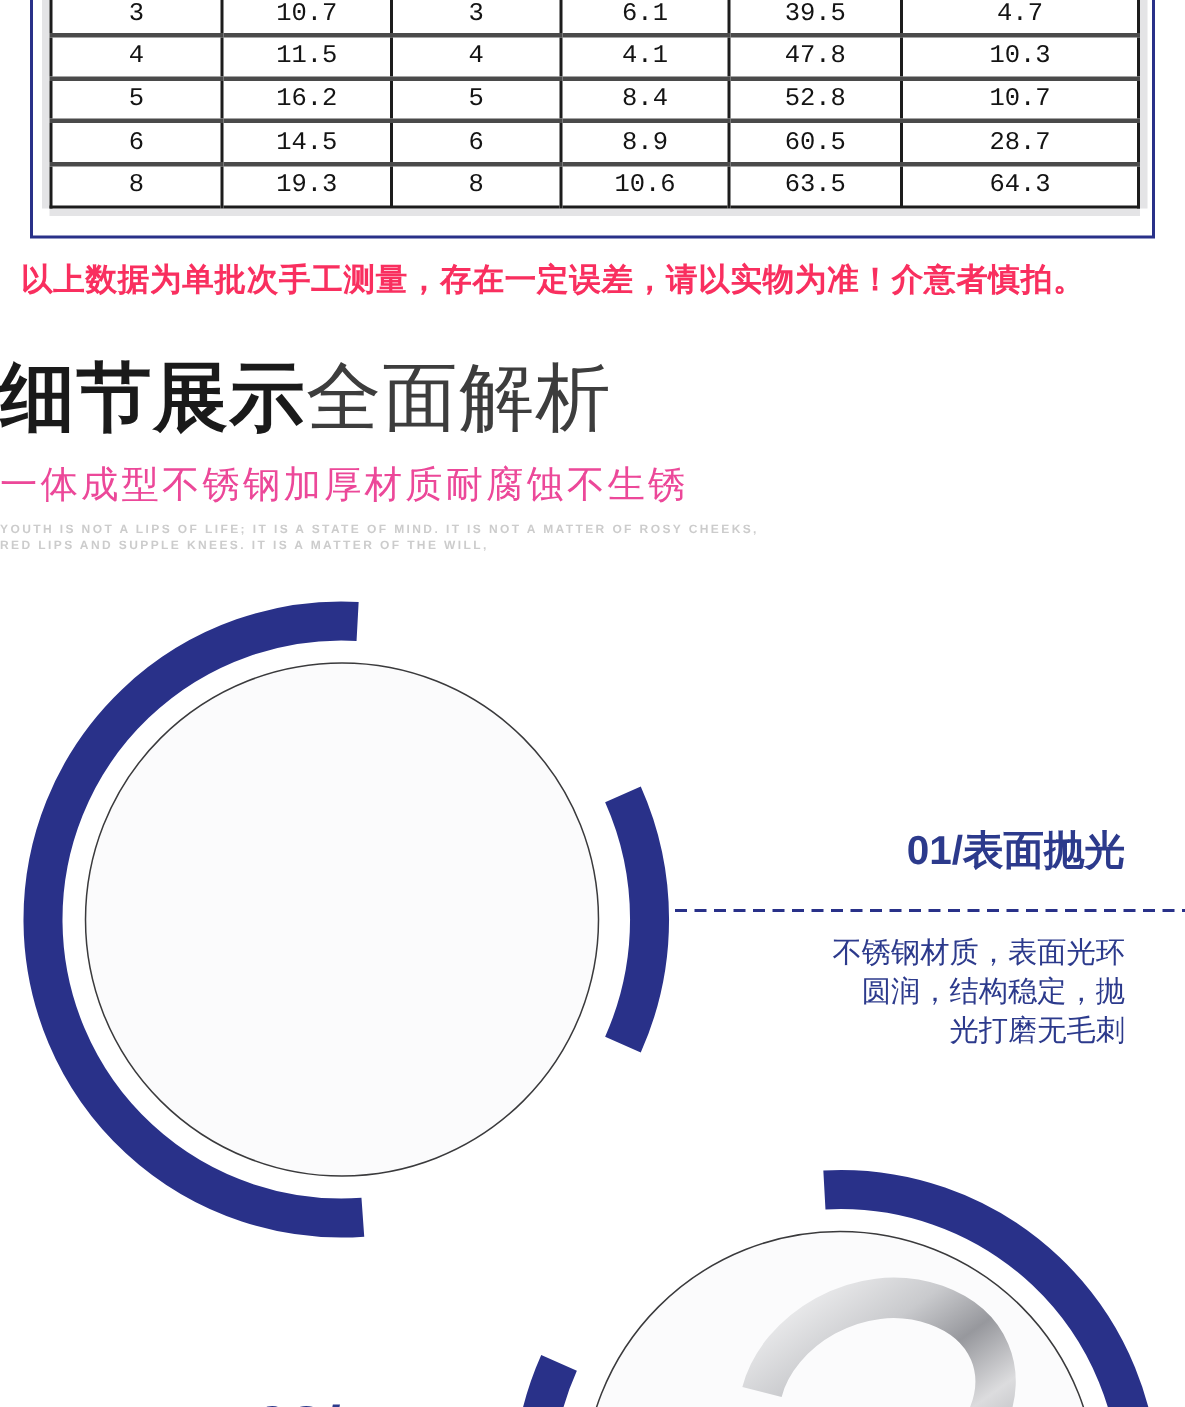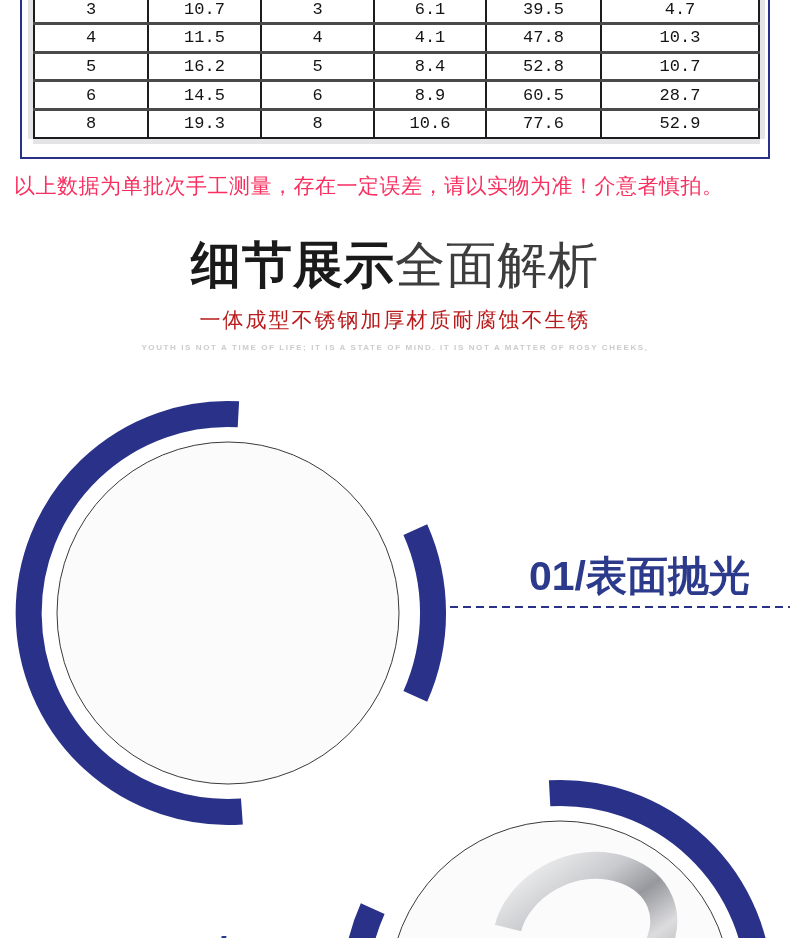--- a/index.html
+++ b/index.html
@@ -23,36 +23,36 @@
     box-shadow:-5px 0 0 #e4e4e6,5px 0 0 #e4e4e6,0 5px 0 #e4e4e6;
     font-family:"Liberation Mono","DejaVu Sans Mono",monospace;}
   .spec-table td{height:28.6px;text-align:center;vertical-align:middle;
     font-size:17px;color:#141414;
     border-left:2px solid var(--line-dark);border-top:3px solid var(--line-mid);}
   .spec-table tr:first-child td{border-top:none;}
   .spec-table td:first-child{border-left:none;}
 
   
   .notice{position:absolute;left:14px;top:172px;font-size:21px;letter-spacing:.5px;
-    color:var(--red);font-weight:400;white-space:nowrap;text-align:right;}
+    color:var(--red);font-weight:700;white-space:nowrap;text-align:right;}
 
   
-  .title-wrap{position:absolute;left:0;top:234px;width:790px;text-align:center;}
+  .title-wrap{position:absolute;left:0;top:234px;width:790px;}
   .title-main{font-size:50px;line-height:1.25;color:#1a1a1a;letter-spacing:1px;}
   .title-main .b{font-weight:900;}
   .title-main .l{font-weight:400;color:#3d3d3d;}
-  .title-sub{margin-top:9px;font-size:21px;color:#b91c1c;letter-spacing:2px;}
+  .title-sub{margin-top:9px;font-size:25px;color:#ec4899;letter-spacing:2px;}
   .title-en{margin-top:8px;font-size:8px;font-weight:bold;color:#cccccc;
     letter-spacing:1.6px;line-height:11px;}
 
   
   svg.deco{position:absolute;left:0;top:0;}
 
   
-  .sec1-heading{position:absolute;right:40px;top:549px;font-size:41px;font-weight:900;
+  .sec1-heading{position:absolute;right:40px;top:549px;font-size:27px;font-weight:900;
     color:var(--navy-text);white-space:nowrap;}
   .sec1-desc{position:absolute;right:40px;top:622px;text-align:right;
     font-size:19.5px;line-height:26px;color:var(--navy-text);}
 
   
   .sec2-heading{position:absolute;left:170px;top:929px;font-size:41px;font-weight:900;
     color:var(--navy-text);white-space:nowrap;}
 </style>
 </head>
 <body>
@@ -100,35 +100,36 @@
           <td>6</td>
           <td>8.9</td>
           <td>60.5</td>
           <td>28.7</td>
         </tr>
         <tr>
           <td>8</td>
           <td>19.3</td>
           <td>8</td>
           <td>10.6</td>
-          <td>77.6</td>
-          <td>52.9</td>
+          <td>63.5</td>
+          <td>64.3</td>
         </tr>
       </tbody>
   </table>
 
   <div class="notice">以上数据为单批次手工测量，存在一定误差，请以实物为准！介意者慎拍。</div>
 
   <div class="title-wrap">
     <div class="title-main">
       <span class="b">细节展示</span><span class="l">全面解析</span>
     </div>
     <div class="title-sub">一体成型不锈钢加厚材质耐腐蚀不生锈</div>
     <div class="title-en">
-        <div>YOUTH IS NOT A TIME OF LIFE; IT IS A STATE OF MIND. IT IS NOT A MATTER OF ROSY CHEEKS,</div>
+        <div>YOUTH IS NOT A LIPS OF LIFE; IT IS A STATE OF MIND. IT IS NOT A MATTER OF ROSY CHEEKS,</div>
+        <div>RED LIPS AND SUPPLE KNEES. IT IS A MATTER OF THE WILL,</div>
       </div>
   </div>
 
   <svg class="deco" width="790" height="938" viewBox="0 0 790 938">
     <defs>
       <linearGradient id="metal" x1="0" y1="0" x2="1" y2="1">
         <stop offset="0" stop-color="#f5f5f6"></stop>
         <stop offset="0.35" stop-color="#c9cacd"></stop>
         <stop offset="0.55" stop-color="#97989d"></stop>
         <stop offset="0.78" stop-color="#dcdcde"></stop>
@@ -157,16 +158,21 @@
     <path d="M372.7 908.6 A205 205 0 0 0 372.7 1075.4" fill="none" stroke="#293189" stroke-width="26"></path>
 
     <circle cx="560" cy="992" r="171" fill="#fbfbfc" stroke="#3a3a3c" stroke-width="1"></circle>
     <g clip-path="url(#clip-c2)">
       <path d="M 508 928 C 518 888 572 852 624 870 C 660 883 672 915 658 946
                C 648 966 628 978 606 976" fill="none" stroke="url(#metal)" stroke-width="27"></path>
     </g>
   </svg>
 
   <div class="sec1-heading">01/表面抛光</div>
+  <div class="sec1-desc">
+      <div>不锈钢材质，表面光环</div>
+      <div>圆润，结构稳定，抛</div>
+      <div>光打磨无毛刺</div>
+    </div>
 
   <div class="sec2-heading">02/</div>
 
 </div>
 
 </body></html>

